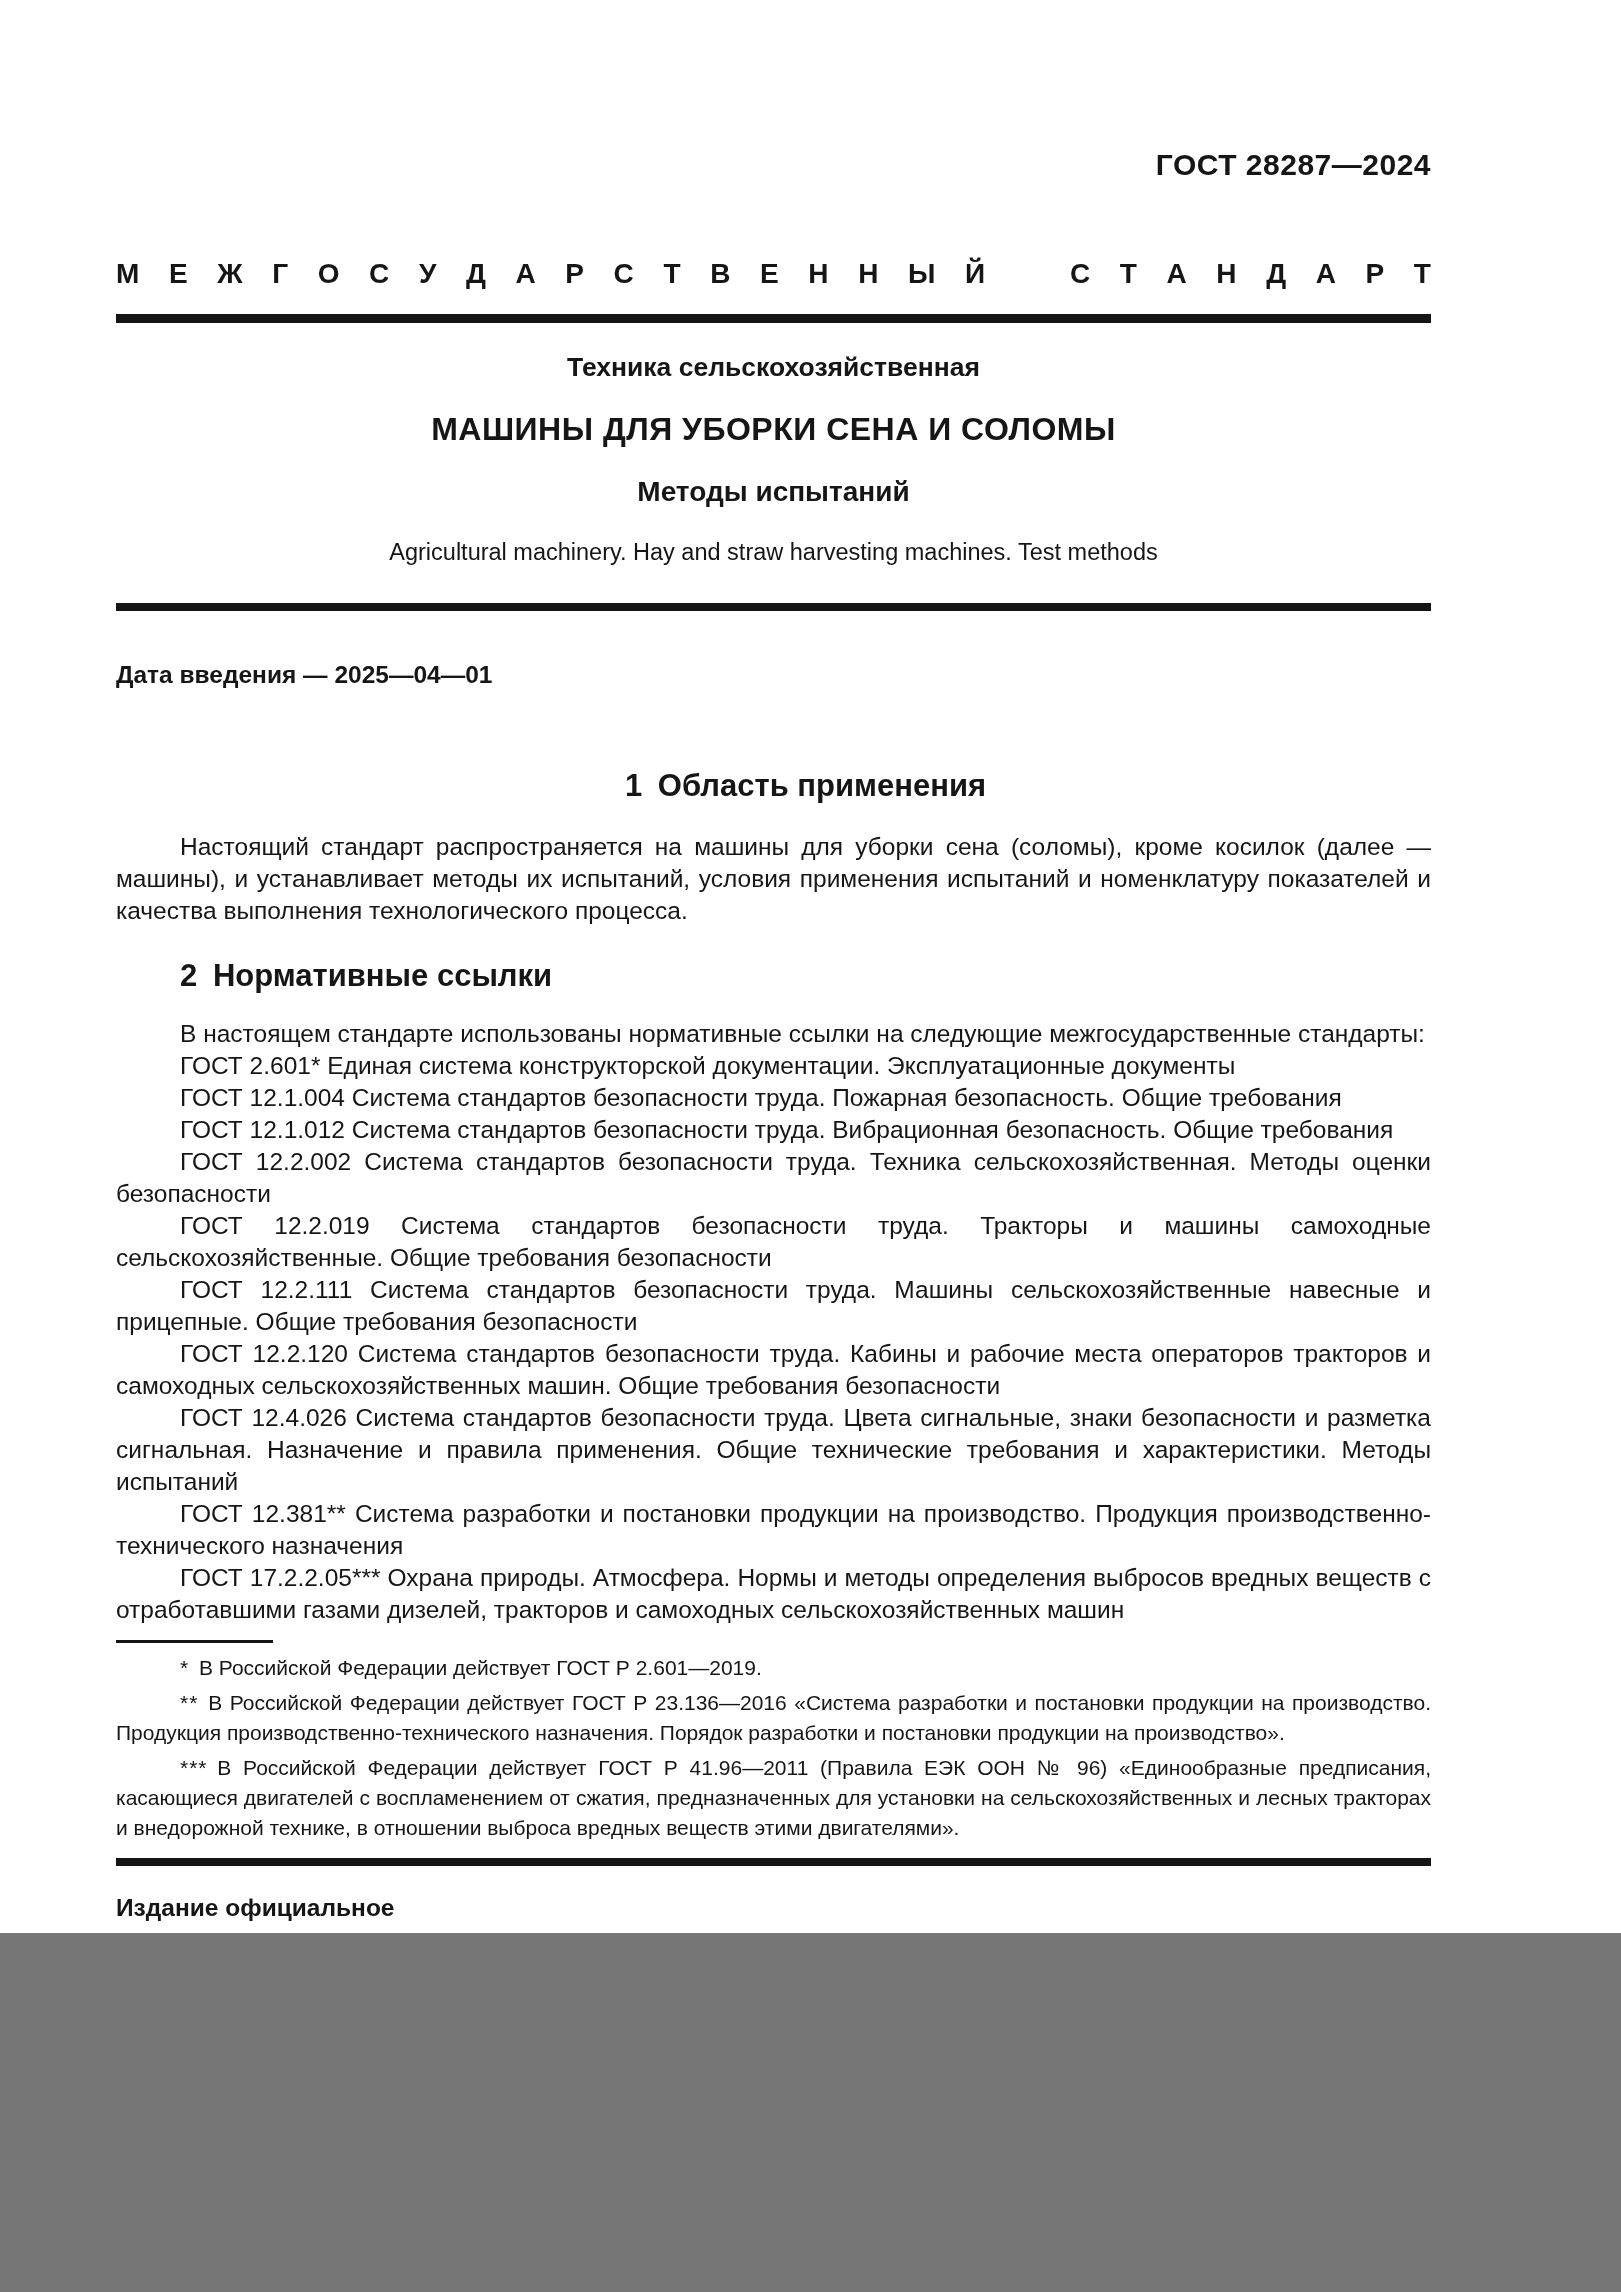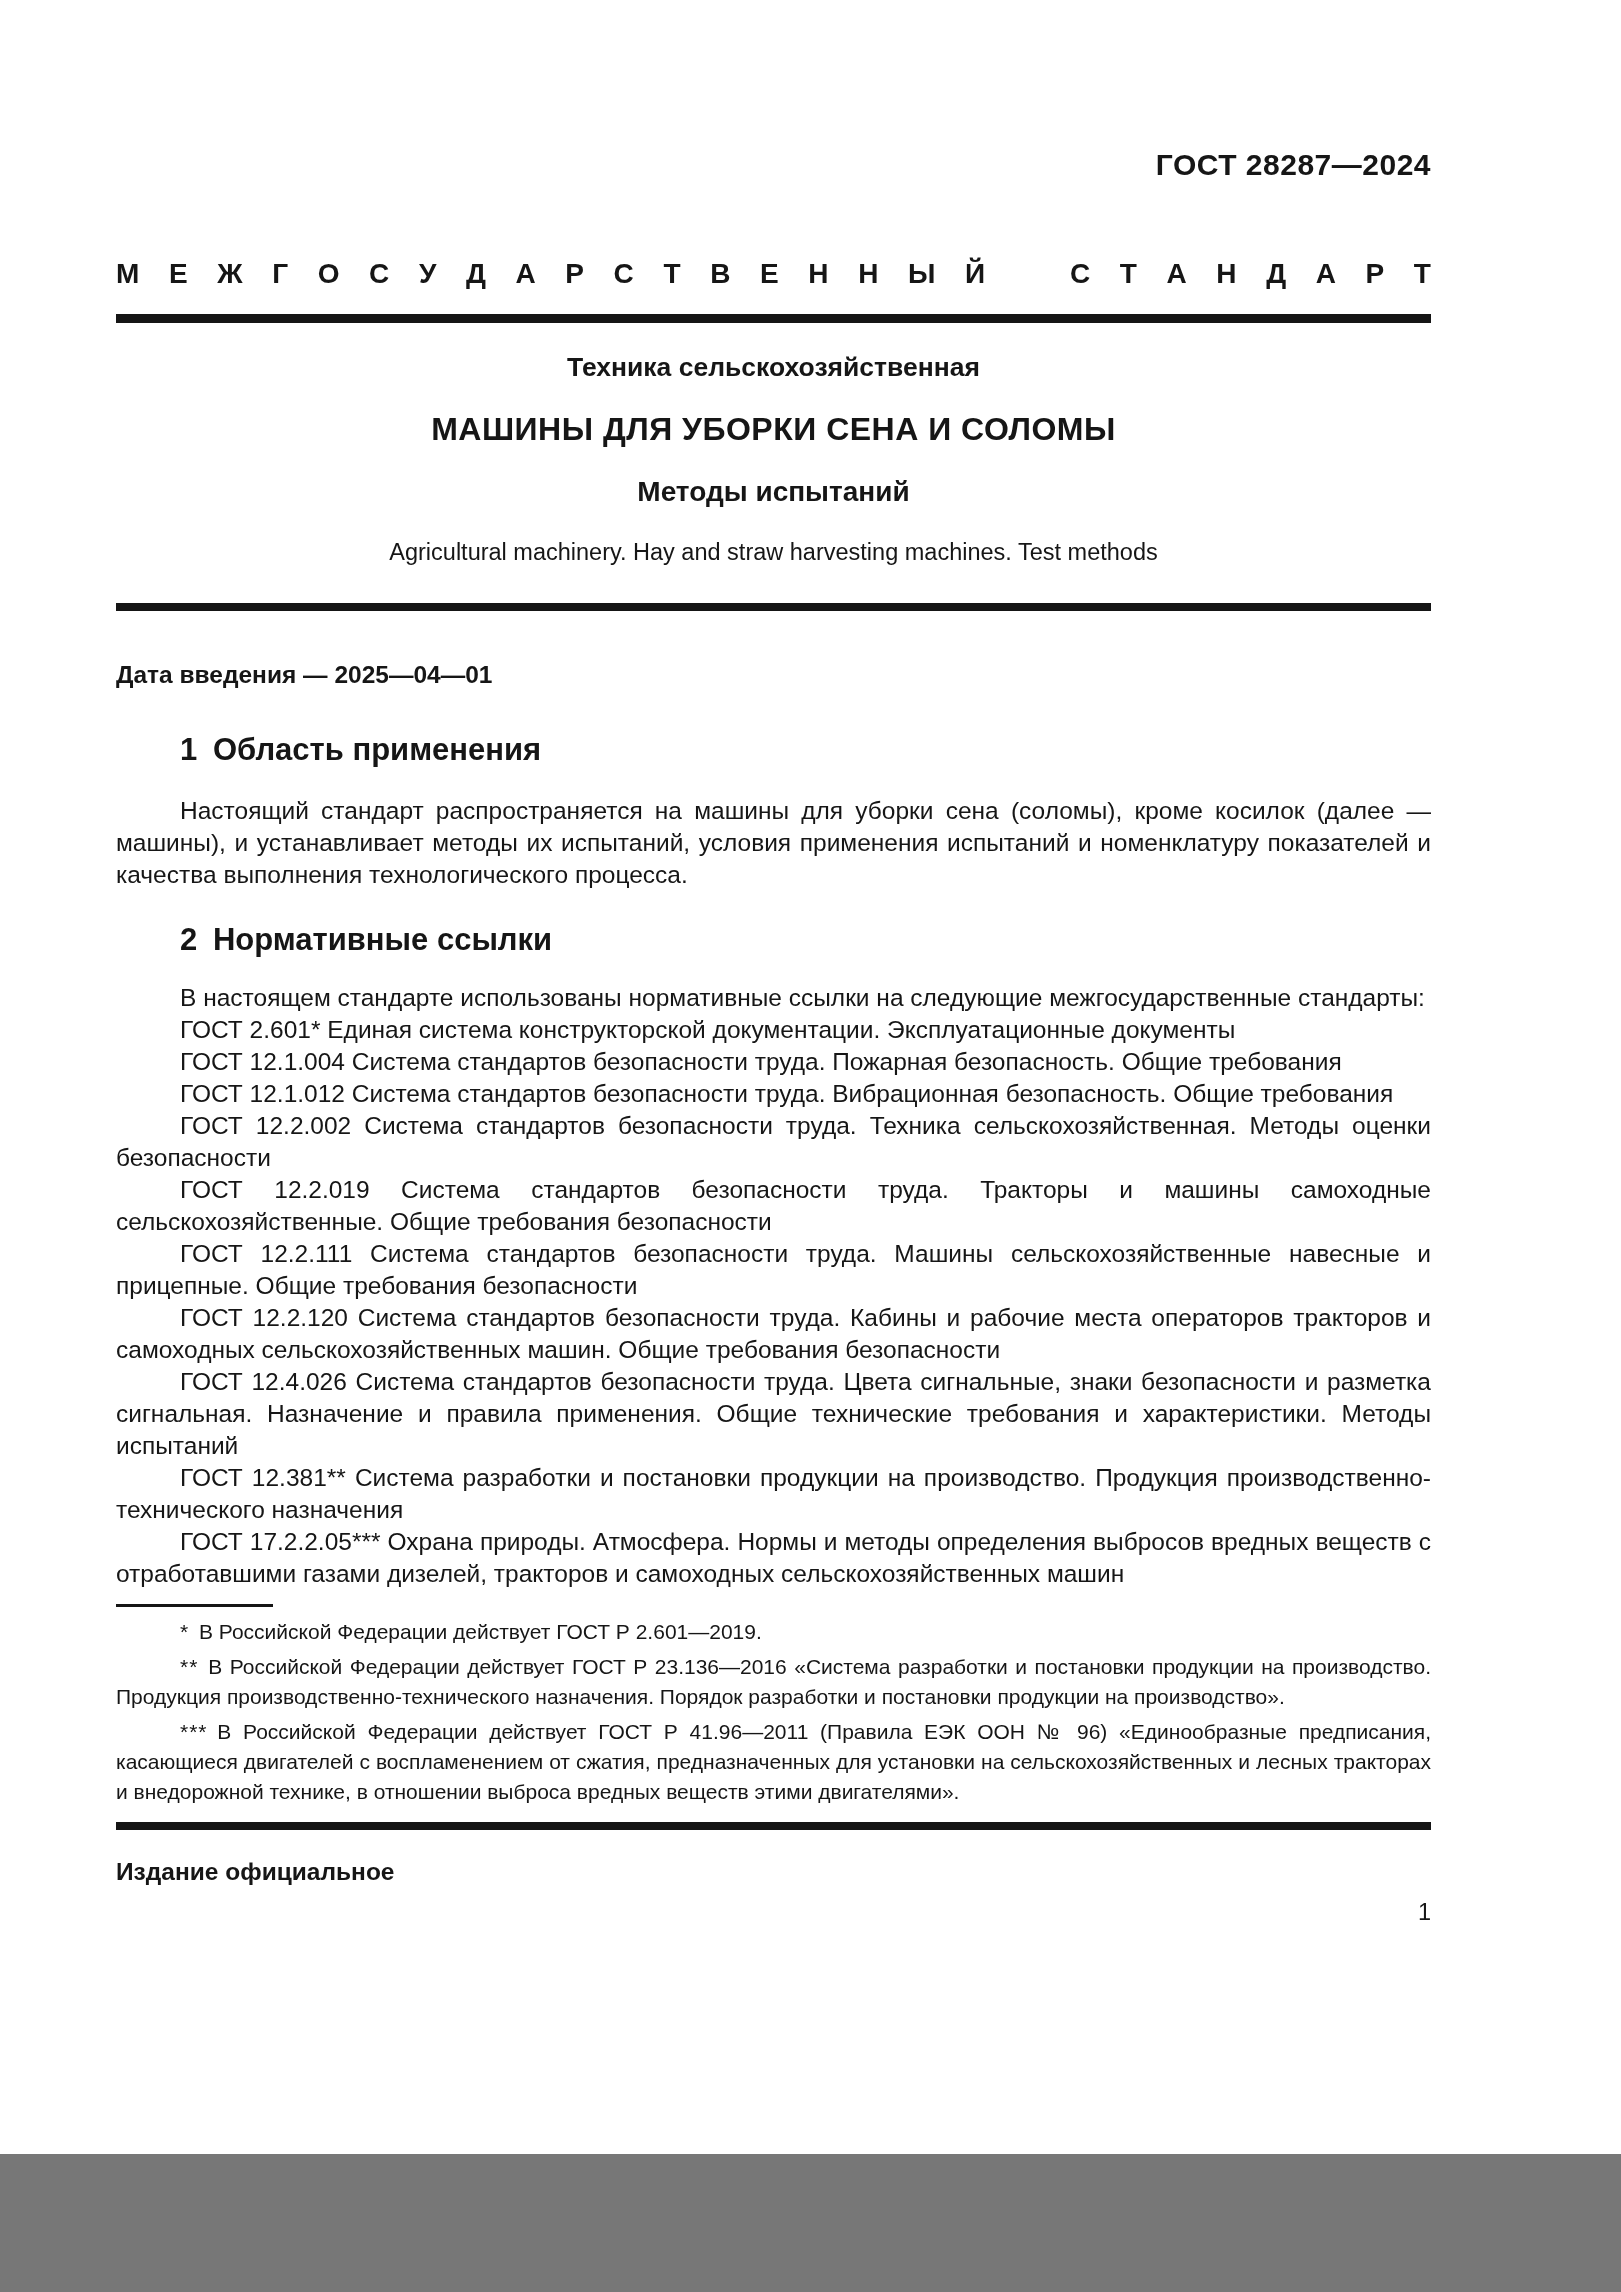--- a/index.html
+++ b/index.html
@@ -3,21 +3,21 @@
 <meta charset="utf-8">
 <style>
   html, body {
     margin: 0;
     padding: 0;
     background: #777;
   }
   .page {
     position: relative;
     width: 1621px;
-    height: 2154px;
+    height: 1933px;
     margin: 0 auto;
     background: #ffffff;
     color: #161616;
     font-family: "Liberation Sans", "DejaVu Sans", sans-serif;
     overflow: hidden;
     box-sizing: border-box;
     padding: 147px 190px 0 116px;
   }
   .content { width: 1315px; }
 
@@ -59,21 +59,21 @@
     font-size: 24.5px;
     line-height: 33px;
   }
 
   .section-heading {
     margin: 0;
     font-weight: bold;
     font-size: 31px;
     line-height: 39px;
   }
-  .h1-heading { margin-top: 39px; padding-left: 64px; }
+  .h1-heading { margin-top: 75px; padding-left: 64px; text-align: center; }
   .h2-heading { margin-top: 29px; padding-left: 64px; }
   .section-heading .num { margin-right: 15.7px; }
 
   .body-text p {
     margin: 0;
     font-size: 24.5px;
     line-height: 32px;
     text-align: justify;
     text-indent: 64px;
   }

